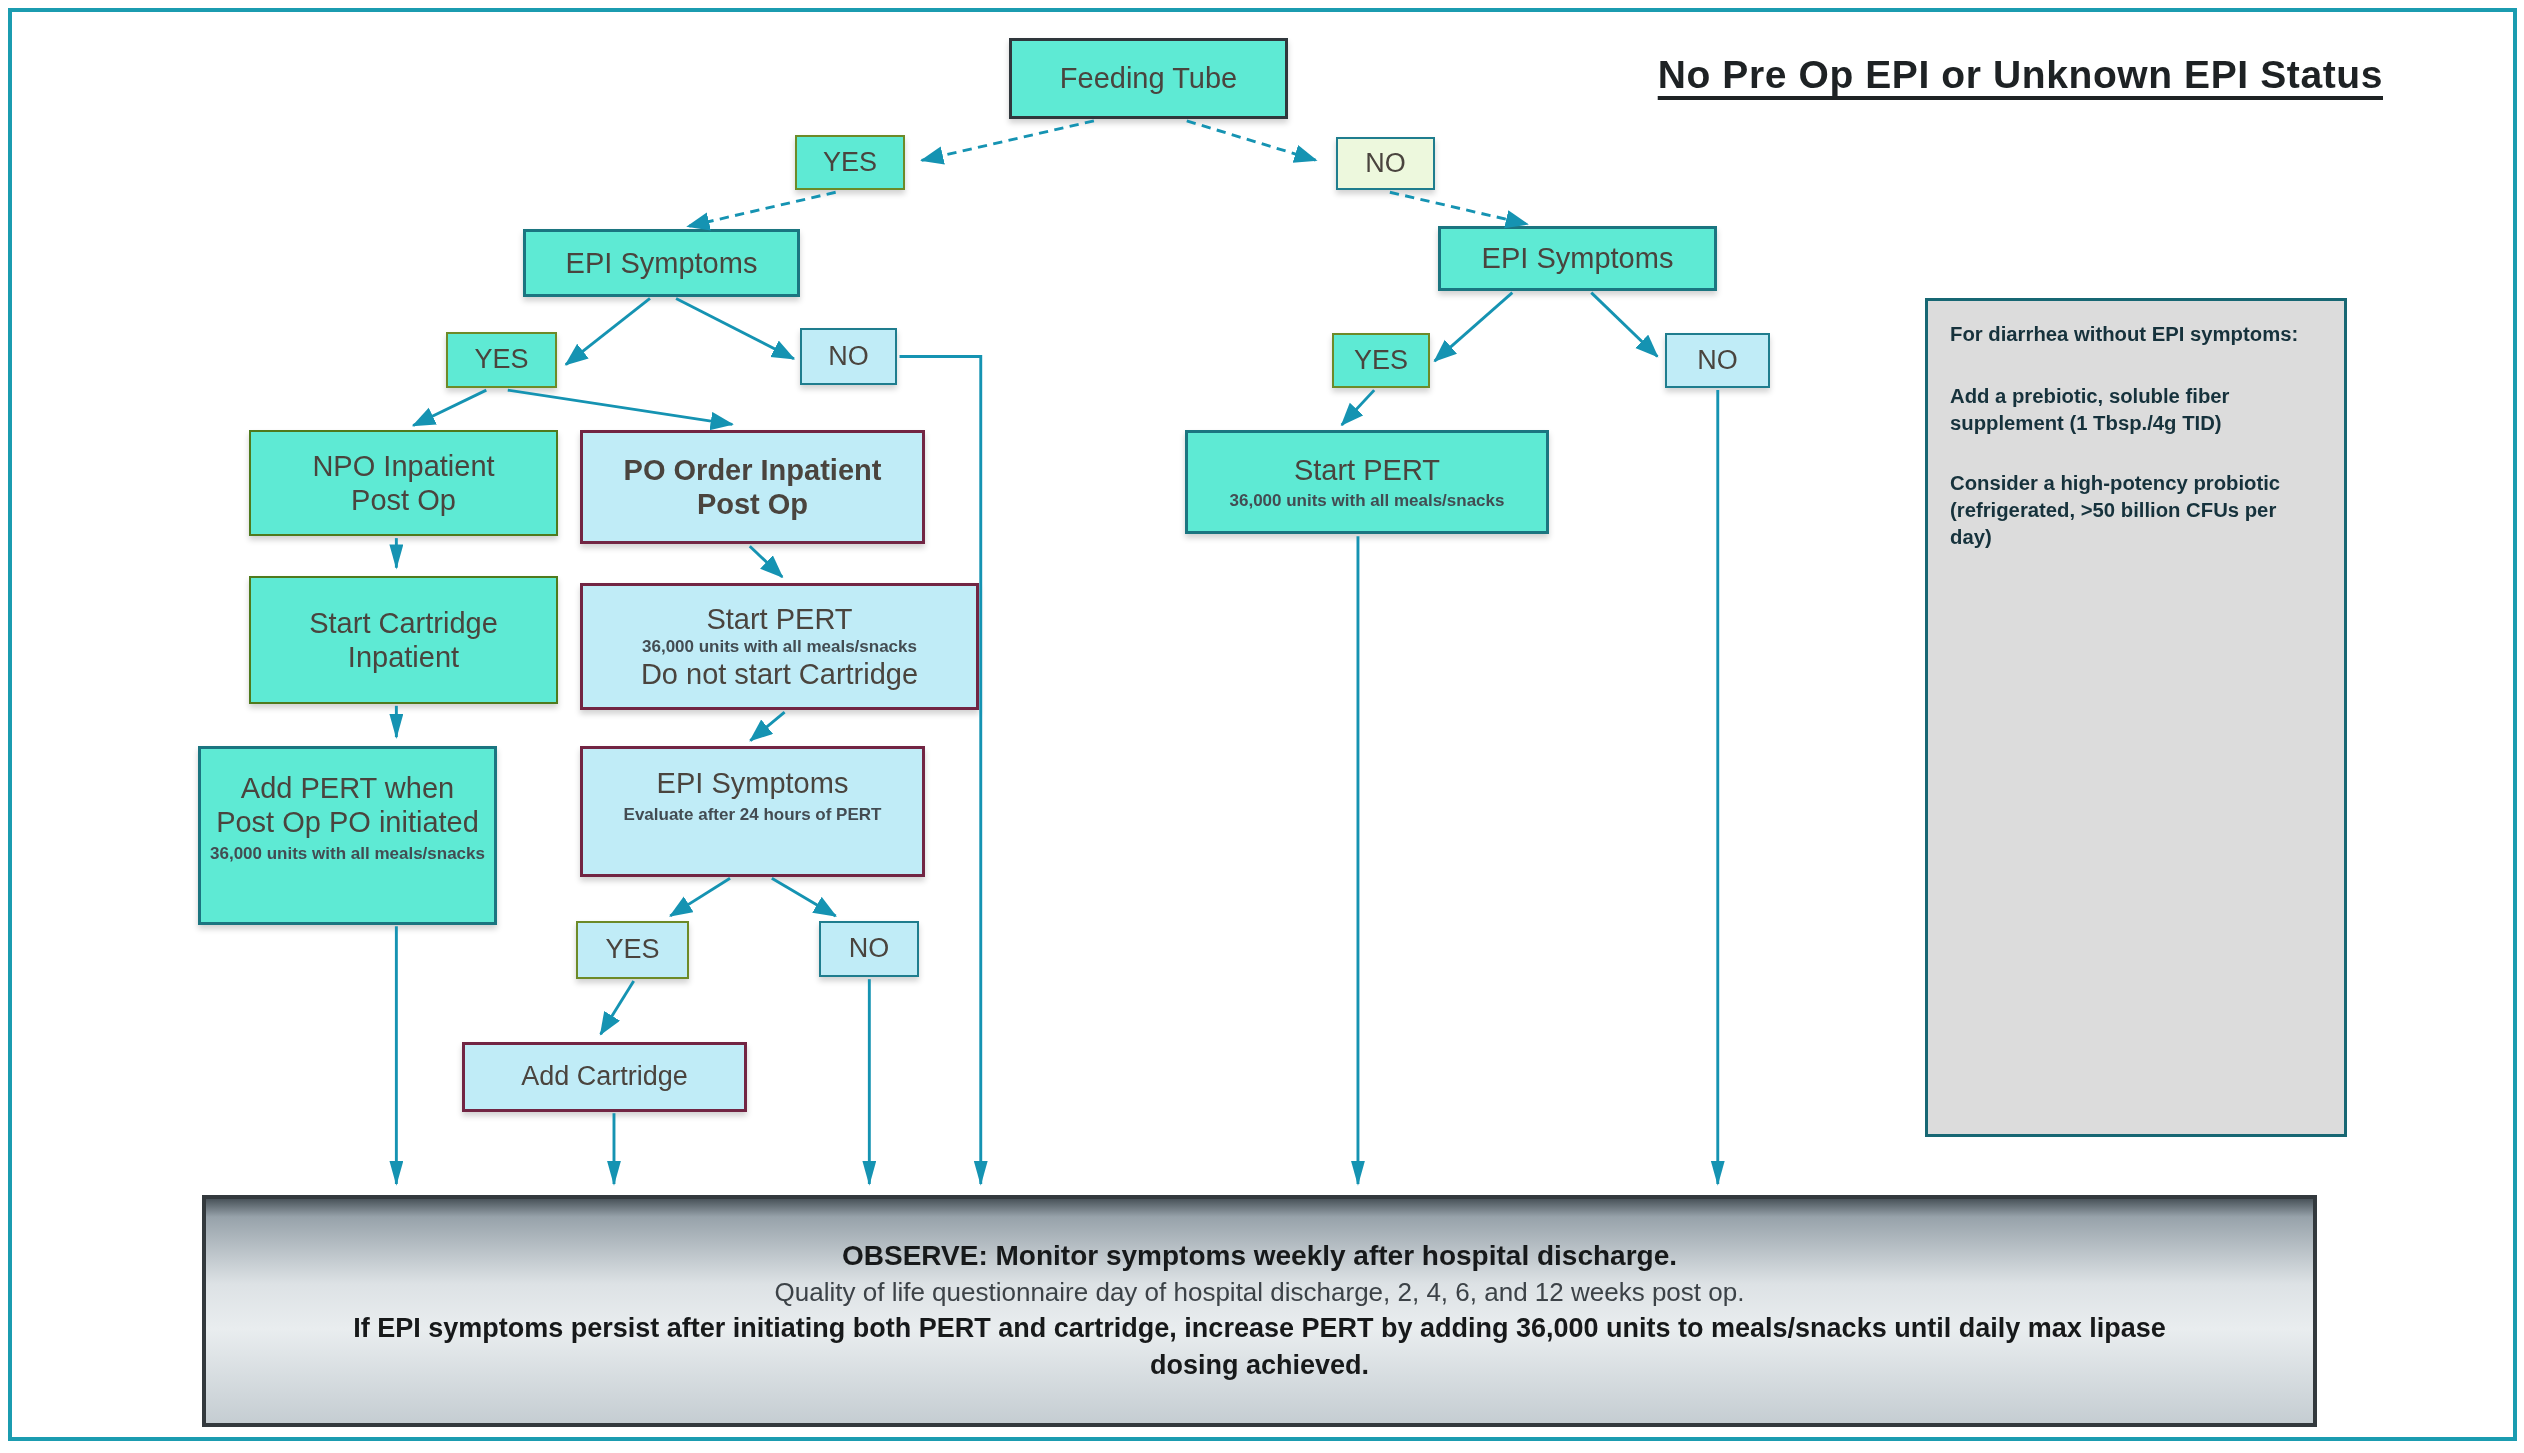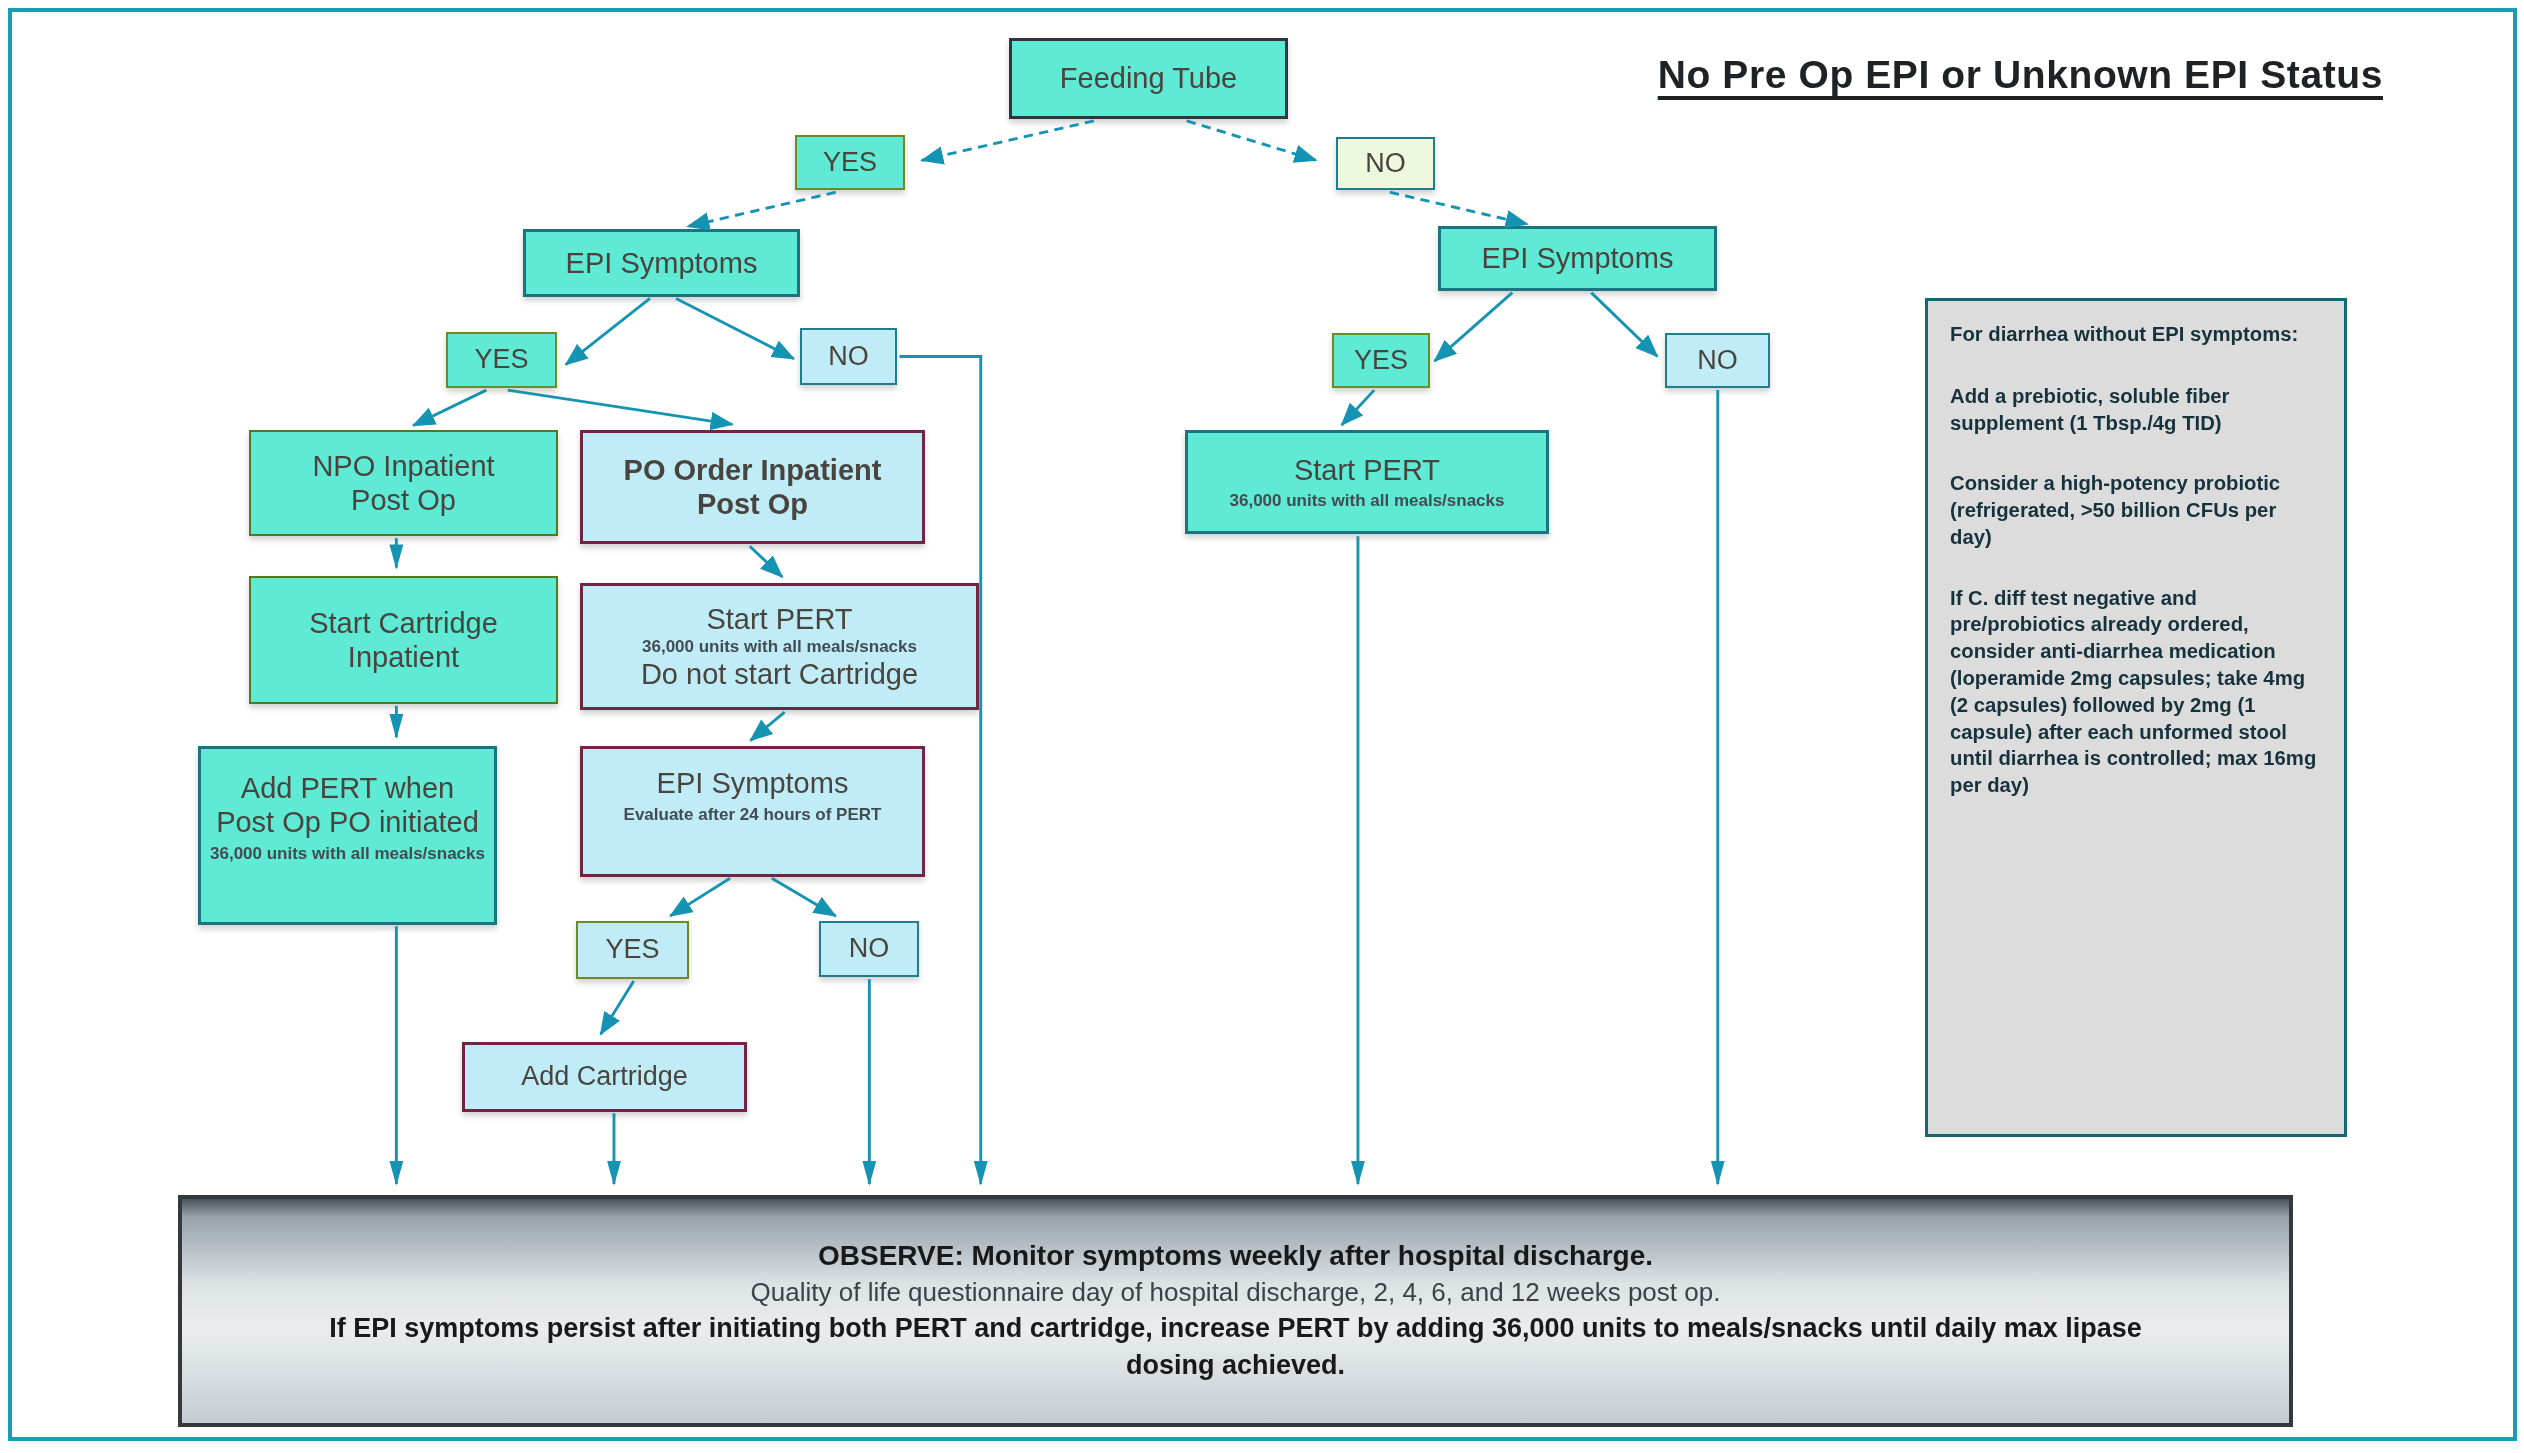--- a/index.html
+++ b/index.html
@@ -32,21 +32,21 @@
   }
   .sidebar{
     position:absolute;left:1925px;top:298px;width:422px;height:839px;background:#dcdcdc;
     border:3.5px solid #176773;box-sizing:border-box;padding:20px 22px;
     color:#16323c;font-weight:bold;font-size:20.3px;line-height:1.32;
   }
   .sb-title{text-align:left;margin-bottom:35px;}
   .sidebar p{margin:0 0 34px 0;text-align:left;}
   .sidebar p:last-child{margin-bottom:0;}
   .observe{
-    position:absolute;left:178px;top:1195px;width:2115px;height:232px;box-sizing:border-box;
+    position:absolute;left:202px;top:1195px;width:2115px;height:232px;box-sizing:border-box;
     border:4.1px solid #33393d;
     background:linear-gradient(180deg,#49535a 0%,#97a2aa 8%,#dde2e5 38%,#e9edef 58%,#c5cdd2 100%);
     display:flex;flex-direction:column;align-items:center;justify-content:center;
     text-align:center;padding:5.8px 23px;
   }
   .obs1{font-size:28px;font-weight:bold;color:#17191a;line-height:1.35;}
   .obs2{font-size:26px;color:#3c4247;line-height:1.35;}
   .obs3{font-size:27px;font-weight:bold;color:#17191a;line-height:1.4;max-width:1845px;}
   svg.arrows{position:absolute;left:0;top:0;pointer-events:none;}
   i{font-style:italic;}
@@ -128,21 +128,20 @@
     <span class="lbl-sm">NO</span>
   </div>
   <div class="box cyan b-maroon" style="left:462px;top:1042px;width:285px;height:70px;">
     <span class="lbl-sm">Add Cartridge</span>
   </div>
 
   <div class="sidebar">
     <div class="sb-title">For diarrhea without EPI symptoms:</div>
     <p>Add a prebiotic, soluble fiber supplement (1 Tbsp./4g TID)</p>
     <p>Consider a high-potency probiotic (refrigerated, &gt;50 billion CFUs per day)</p>
-    <p>If C. diff test negative and pre/probiotics already ordered, consider anti-diarrhea medication (loperamide 2mg capsules; take 4mg (2 capsules) followed by 2mg (1 capsule) after each unformed stool until diarrhea is controlled; max 16mg per day)</p>
   </div>
 
   <div class="observe">
     <div class="obs1">OBSERVE: Monitor symptoms weekly after hospital discharge.</div>
     <div class="obs2">Quality of life questionnaire day of hospital discharge, 2, 4, 6, and 12 weeks post op.</div>
     <div class="obs3">If EPI symptoms persist after initiating both PERT and cartridge, increase PERT by adding 36,000 units to meals/snacks until daily max lipase dosing achieved.</div>
   </div>
 
   <svg class="arrows" width="2525" height="1454" viewBox="0 0 4351 2505">
     <defs>

